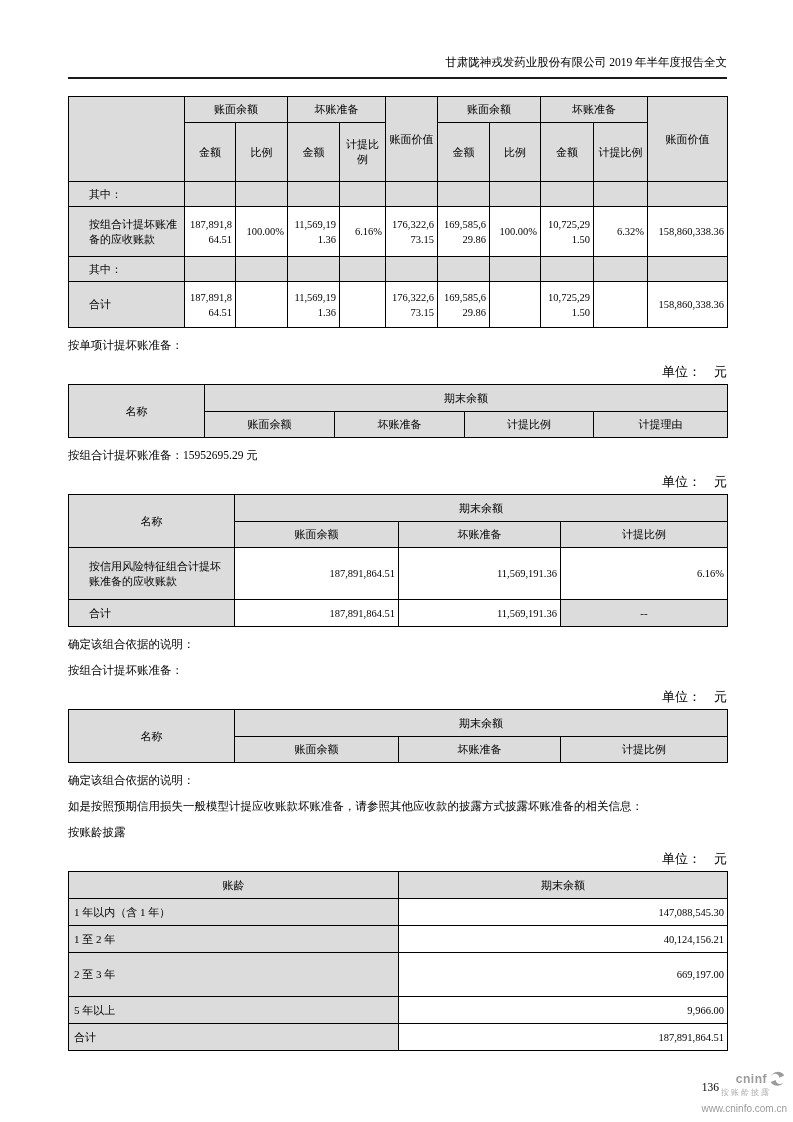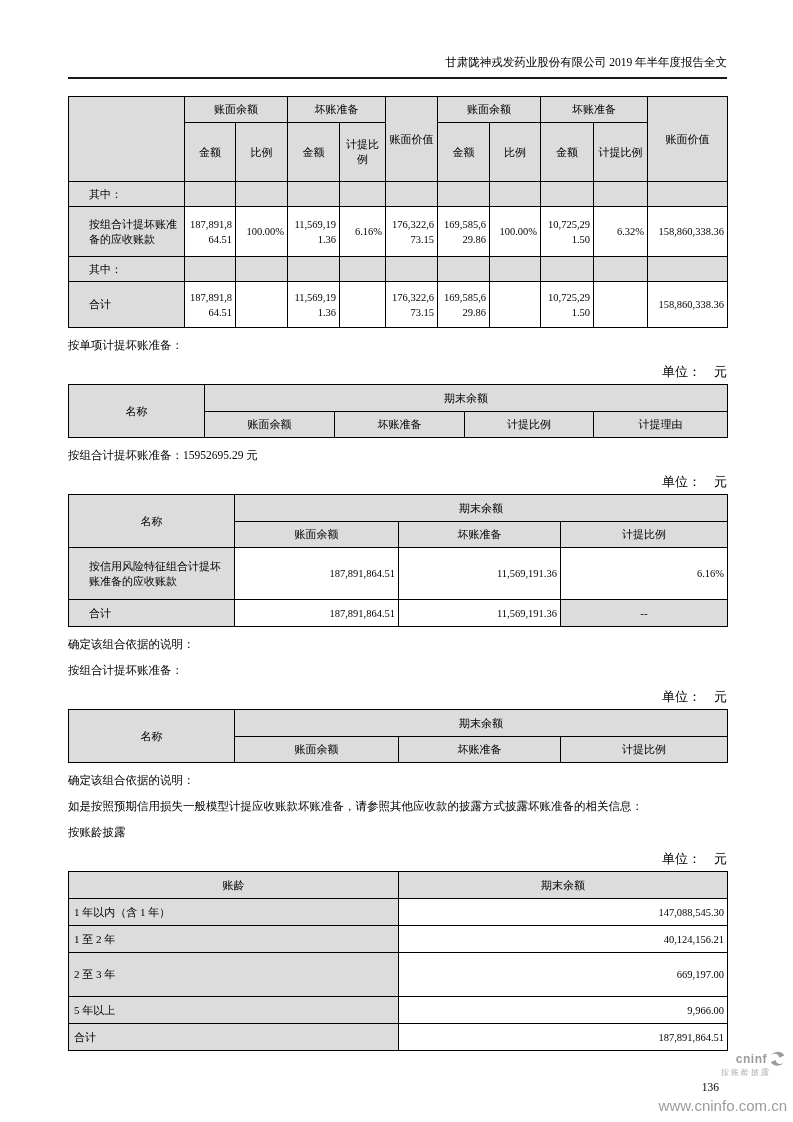--- a/index.html
+++ b/index.html
@@ -40,21 +40,21 @@
   .page-number { text-align:right; font-size:11.5px; margin-top:30px; padding-right:8px; }
 
   .logo {
     position:absolute; right:6px; bottom:8px; text-align:right;
     color:#a6a6a6; font-family:"Liberation Sans","DejaVu Sans",sans-serif;
   }
   .logo-row { display:flex; align-items:center; justify-content:flex-end; gap:1px; }
   .logo-name { font-size:12px; font-weight:bold; letter-spacing:0.5px; color:#9b9b9b; line-height:16px; }
   .logo-swirl { width:19px; height:18px; }
   .logo-sub { font-size:8px; letter-spacing:2px; color:#b0b0b0; margin:-1px 16px 0 0; }
-  .logo-url { font-size:15px; color:#9b9b9b; margin-top:19px; }
+  .logo-url { font-size:10px; color:#9b9b9b; margin-top:5px; }
 </style>
 </head>
 <body>
 
 <div class="page">
 
   <div class="doc-header">
     <span>甘肃陇神戎发药业股份有限公司 2019 年半年度报告全文</span>
   </div>
 

